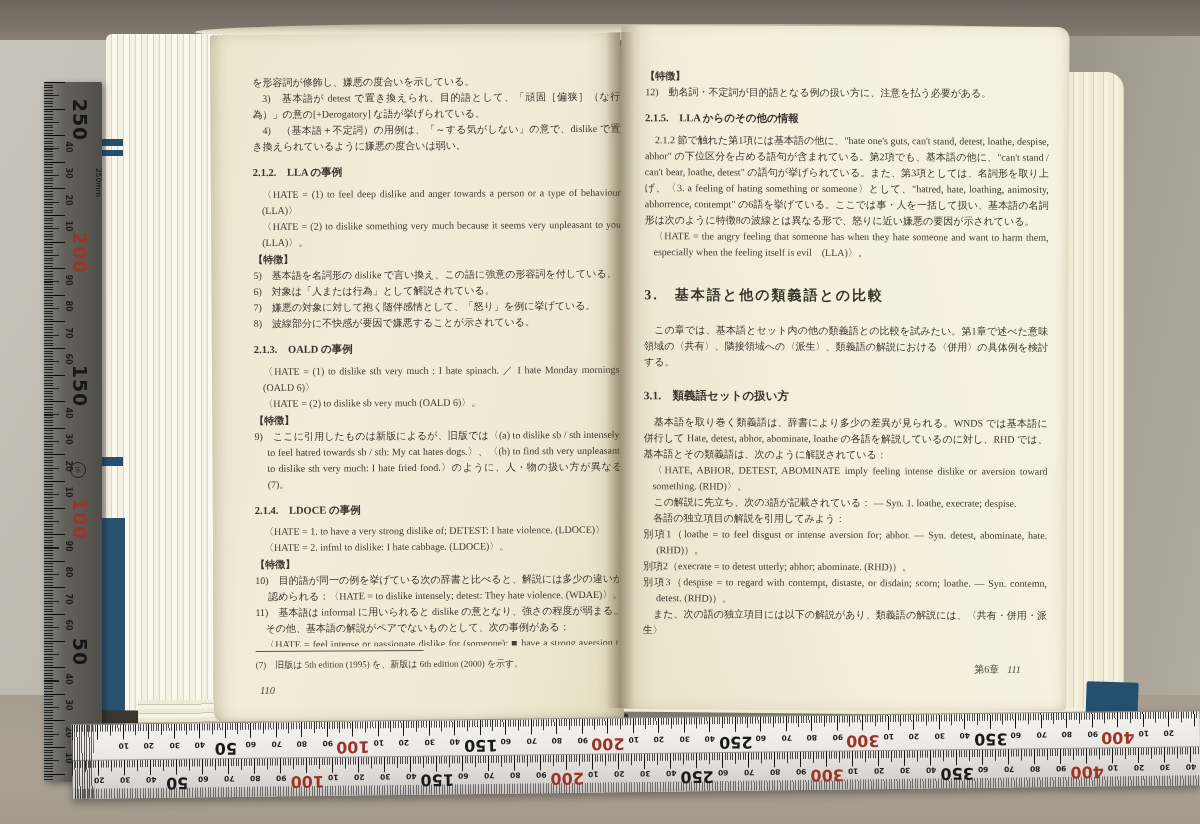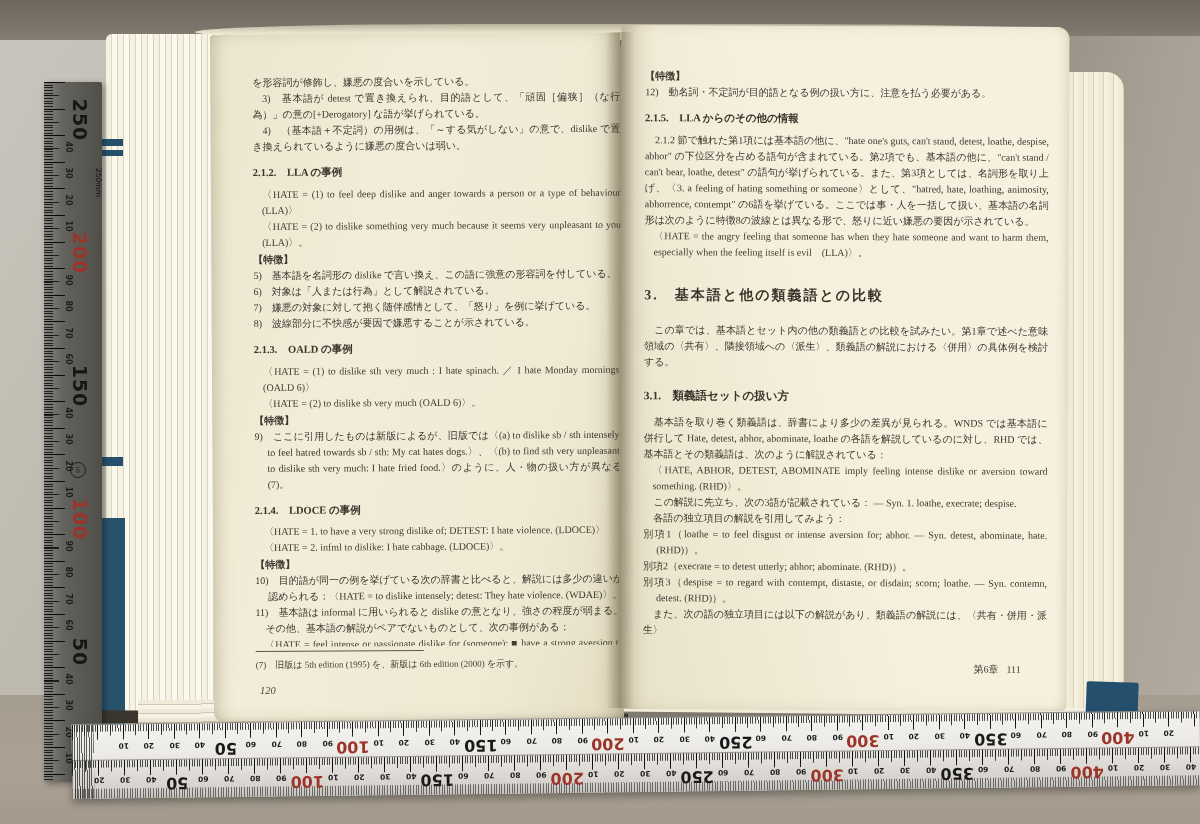--- a/index.html
+++ b/index.html
@@ -60,21 +60,21 @@
   .pg p.num{padding-left:13px;text-indent:-13px;}
   .pg p.heading{font-weight:bold;font-size:10.5px;margin:10px 0 5px;}
   .pg p.label{font-weight:bold;margin-top:1px;}
   .pg p.example{padding-left:9px;color:#403b31;}
   .pg p.chapter{font-size:14px;font-weight:bold;letter-spacing:2px;margin:24px 0 16px;}
   .pg p.section{font-size:11.5px;font-weight:bold;margin:16px 0 9px;}
   #footnote-rule{left:42px;top:616px;width:168px;height:1px;background:#5c564a;}
   #footnote{left:42px;top:624px;width:360px;font-size:9px;color:#464136;}
   #left-pageno{left:46px;top:650px;font-size:10.5px;font-style:italic;color:#464136;}
   #right-footer{right:46px;bottom:34px;font-size:10px;color:#464136;}
-  #right-footer .pno{margin-left:8px;}
+  #right-footer .pno{font-style:italic;margin-left:8px;}
 
   
   #v-ruler{left:44px;top:82px;width:58px;height:700px;
     background:linear-gradient(90deg,#83837e 0%,#62615c 35%,#504e48 100%);
     border-radius:2px;box-shadow:2px 2px 6px rgba(0,0,0,.35);}
   #v-ruler .t1{position:absolute;left:0;top:0;width:9px;height:100%;
     background:repeating-linear-gradient(180deg,rgba(10,10,10,.8) 0 1px,rgba(255,255,255,0) 1px 2.66px);}
   #v-ruler .t5{position:absolute;left:0;top:0;width:15px;height:100%;
     background:repeating-linear-gradient(180deg,rgba(10,10,10,.8) 0 1px,rgba(255,255,255,0) 1px 13.3px);}
   #v-ruler .t10{position:absolute;left:0;top:0;width:21px;height:100%;
@@ -156,21 +156,21 @@
       <p class="para example">〈HATE = 1. to have a very strong dislike of; DETEST: I hate violence. (LDOCE)〉</p>
       <p class="para example">〈HATE = 2. infml to dislike: I hate cabbage. (LDOCE)〉。</p>
       <p class="para label">【特徴】</p>
       <p class="para num">10)　目的語が同一の例を挙げている次の辞書と比べると、解説には多少の違いが認められる：〈HATE = to dislike intensely; detest: They hate violence. (WDAE)〉。</p>
       <p class="para num">11)　基本語は informal に用いられると dislike の意となり、強さの程度が弱まる。</p>
       <p class="para indent">その他、基本語の解説がペアでないものとして、次の事例がある：</p>
       <p class="para example">〈HATE = feel intense or passionate dislike for (someone): ■ have a strong aversion to (something): He hates flying. ｜ I'd hate to live there. ■ [with infinitive]used politely to express one's regret or embarrassment at doing something: I hate to bother you. (NODE)〉。</p>
     </div>
   <div class="abs" id="footnote-rule"></div>
   <div class="abs" id="footnote">(7)　旧版は 5th edition (1995) を、新版は 6th edition (2000) を示す。</div>
-  <div class="abs" id="left-pageno">120</div>
+  <div class="abs" id="left-pageno">110</div>
 </div>
 
 <div class="abs" id="right-page">
   <div class="pg" id="right-text">
 
   <p class="para label">【特徴】</p>
       <p class="para num">12)　動名詞・不定詞が目的語となる例の扱い方に、注意を払う必要がある。</p>
       <p class="para heading">2.1.5.　LLA からのその他の情報</p>
       <p class="para indent">2.1.2 節で触れた第1項には基本語の他に、"hate one's guts, can't stand, detest, loathe, despise, abhor" の下位区分を占める語句が含まれている。第2項でも、基本語の他に、"can't stand / can't bear, loathe, detest" の語句が挙げられている。また、第3項としては、名詞形を取り上げ、〈3. a feeling of hating something or someone〉として、"hatred, hate, loathing, animosity, abhorrence, contempt" の6語を挙げている。ここでは事・人を一括して扱い、基本語の名詞形は次のように特徴8の波線とは異なる形で、怒りに近い嫌悪の要因が示されている。</p>
       <p class="para example">〈HATE = the angry feeling that someone has when they hate someone and want to harm them, especially when the feeling itself is evil　(LLA)〉。</p>

